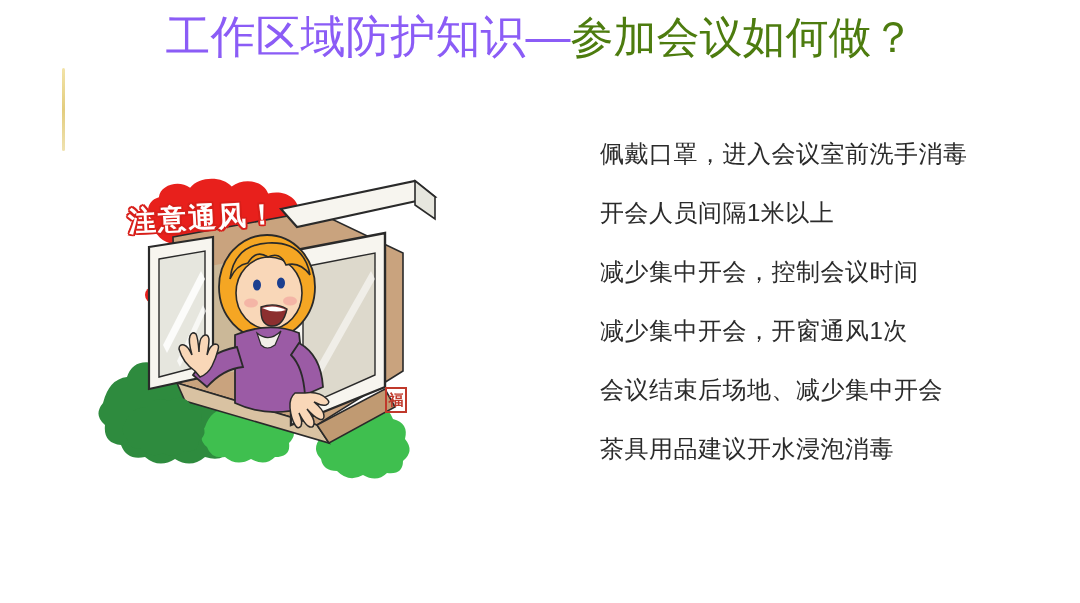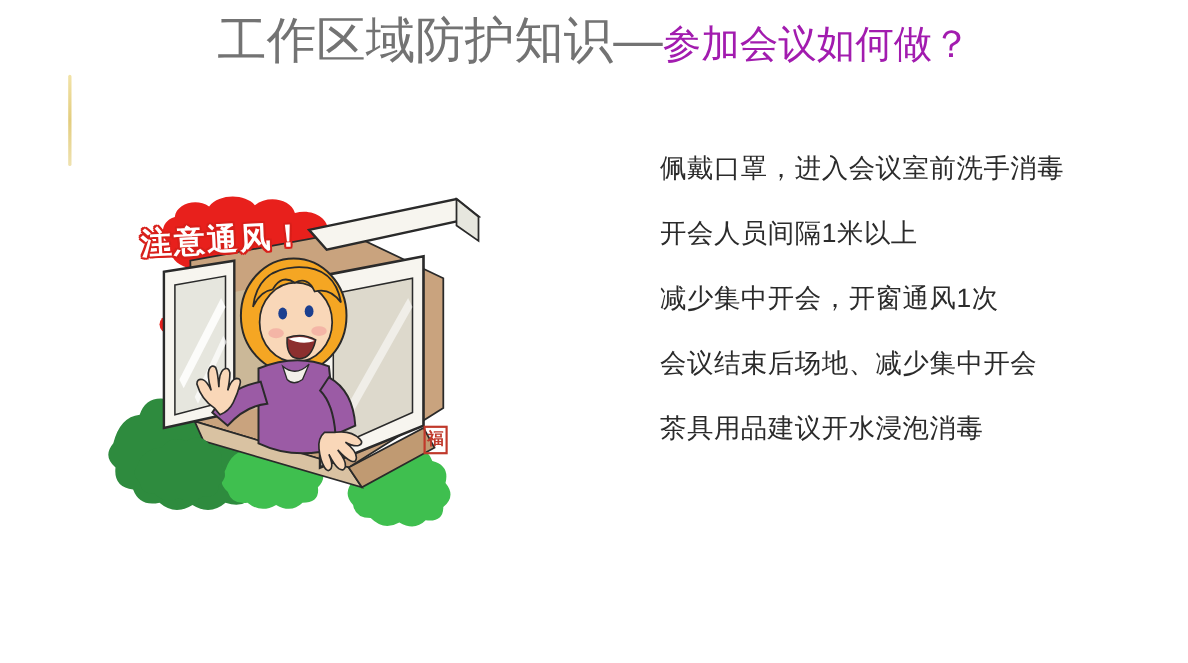--- a/index.html
+++ b/index.html
@@ -20,28 +20,28 @@
     position: absolute;
     left: 0;
     top: 14px;
     width: 1080px;
     text-align: center;
     white-space: nowrap;
     line-height: 1;
   }
   .title-main {
     font-size: 45px;
-    color: #737373;
+    color: #8b5cf6;
     font-weight: 400;
     letter-spacing: 0px;
     vertical-align: baseline;
   }
   .title-accent {
-    font-size: 35px;
-    color: #a21caf;
+    font-size: 43px;
+    color: #4d7c0f;
     font-weight: 400;
     letter-spacing: 0px;
     vertical-align: baseline;
   }
 
   
   .gold-rule {
     position: absolute;
     left: 62px;
     top: 68px;
@@ -228,16 +228,17 @@
     </g>
   </svg>
 </div>
 
 <div class="bubble-text">注意通风！</div>
 <div class="seal">福</div>
 
 <div class="points">
   <div class="point-line">佩戴口罩，进入会议室前洗手消毒</div>
   <div class="point-line">开会人员间隔1米以上</div>
+  <div class="point-line">减少集中开会，控制会议时间</div>
   <div class="point-line">减少集中开会，开窗通风1次</div>
   <div class="point-line">会议结束后场地、减少集中开会</div>
   <div class="point-line">茶具用品建议开水浸泡消毒</div>
 </div>
 
 </body></html>

